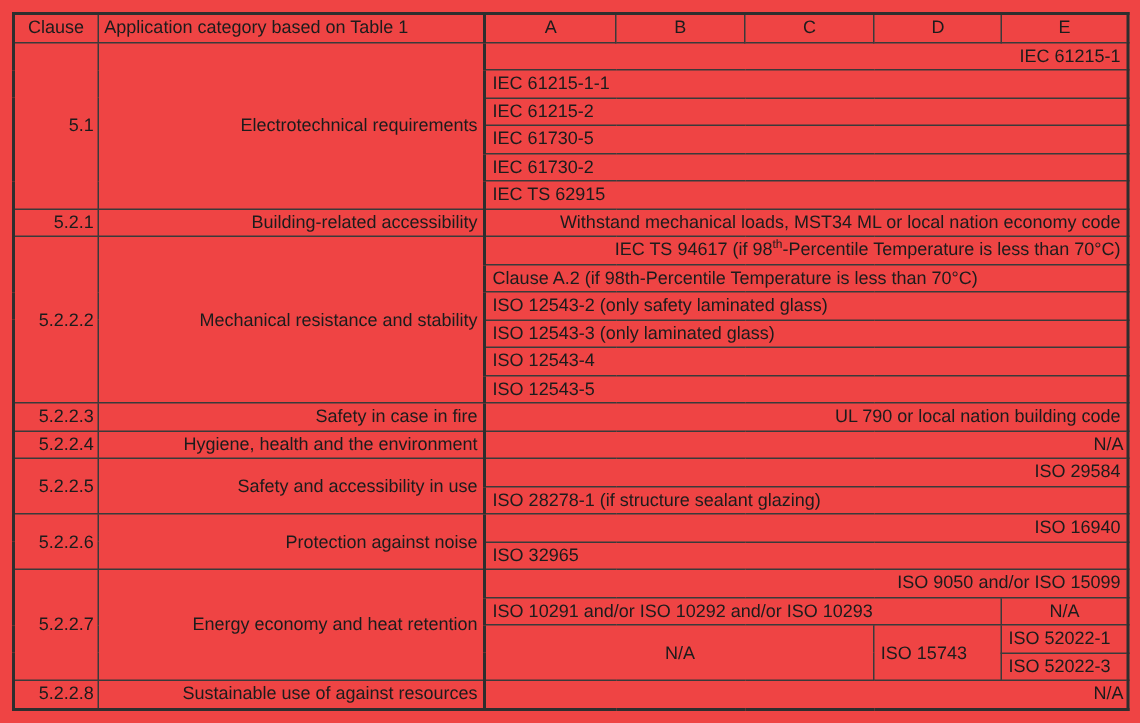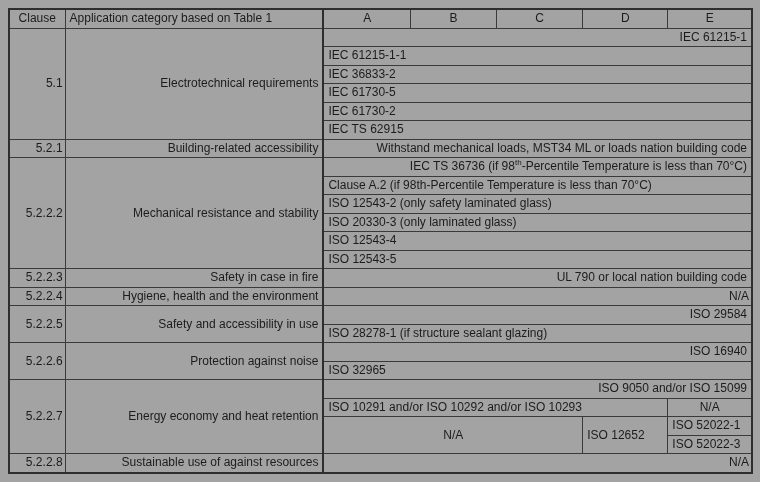--- a/index.html
+++ b/index.html
@@ -1,17 +1,17 @@
 <!DOCTYPE html>
 <html><head>
 <meta charset="utf-8">
 <style>
   html,body{margin:0;padding:0;background:#ffffff;}
   .page{
-    width:760px;height:482px;background:#a3a3a3;box-sizing:border-box;
+    width:760px;height:482px;background:#ef4444;box-sizing:border-box;
     padding:8px 8px 0 8px;font-family:"Liberation Sans",sans-serif;
   }
   table.req{
     border-collapse:collapse;table-layout:fixed;width:745px;
     border:2px solid #2e2e2e;
   }
   td{
     border:1px solid #3a3a3a;
     height:17.5px;padding:0 4px;
     font-size:12px;line-height:13px;
@@ -52,51 +52,51 @@
 
     <tr class="sect">
       <td class="c" rowspan="6">5.1</td>
       <td rowspan="6">Electrotechnical requirements</td>
       <td class="ca" colspan="5">IEC 61215-1</td>
     </tr>
     <tr>
           <td class="ca" colspan="5">IEC 61215-1-1</td>
         </tr>
     <tr>
-          <td class="ca" colspan="5">IEC 36833-2</td>
+          <td class="ca" colspan="5">IEC 61215-2</td>
         </tr>
     <tr>
           <td class="ca" colspan="5">IEC 61730-5</td>
         </tr>
     <tr>
           <td class="ca" colspan="5">IEC 61730-2</td>
         </tr>
     <tr>
           <td class="ca" colspan="5">IEC TS 62915</td>
         </tr>
 
     <tr class="sect">
       <td class="c">5.2.1</td>
       <td>Building-related accessibility</td>
-      <td class="ca" colspan="5">Withstand mechanical loads, MST34 ML or loads nation building code</td>
+      <td class="ca" colspan="5">Withstand mechanical loads, MST34 ML or local nation economy code</td>
     </tr>
 
     <tr class="sect">
       <td class="c" rowspan="6">5.2.2.2</td>
       <td rowspan="6">Mechanical resistance and stability</td>
-      <td class="ca" colspan="5"><span>IEC TS 36736 (if 98</span><sup>th</sup><span>-Percentile Temperature is less than 70°C)</span></td>
+      <td class="ca" colspan="5"><span>IEC TS 94617 (if 98</span><sup>th</sup><span>-Percentile Temperature is less than 70°C)</span></td>
     </tr>
     <tr>
           <td class="ca" colspan="5">Clause A.2 (if 98th-Percentile Temperature is less than 70°C)</td>
         </tr>
     <tr>
           <td class="ca" colspan="5">ISO 12543-2 (only safety laminated glass)</td>
         </tr>
     <tr>
-          <td class="ca" colspan="5">ISO 20330-3 (only laminated glass)</td>
+          <td class="ca" colspan="5">ISO 12543-3 (only laminated glass)</td>
         </tr>
     <tr>
           <td class="ca" colspan="5">ISO 12543-4</td>
         </tr>
     <tr>
           <td class="ca" colspan="5">ISO 12543-5</td>
         </tr>
 
     <tr class="sect">
       <td class="c">5.2.2.3</td>
@@ -132,21 +132,21 @@
       <td class="c" rowspan="4">5.2.2.7</td>
       <td rowspan="4">Energy economy and heat retention</td>
       <td class="ca" colspan="5">ISO 9050 and/or ISO 15099</td>
     </tr>
     <tr>
       <td class="ca" colspan="4">ISO 10291 and/or ISO 10292 and/or ISO 10293</td>
       <td class="c">N/A</td>
     </tr>
     <tr>
       <td class="ca c" colspan="3" rowspan="2">N/A</td>
-      <td rowspan="2">ISO 12652</td>
+      <td rowspan="2">ISO 15743</td>
       <td>ISO 52022-1</td>
     </tr>
     <tr>
       <td>ISO 52022-3</td>
     </tr>
 
     <tr class="sect">
       <td class="c">5.2.2.8</td>
       <td>Sustainable use of against resources</td>
       <td class="ca c" colspan="5">N/A</td>

